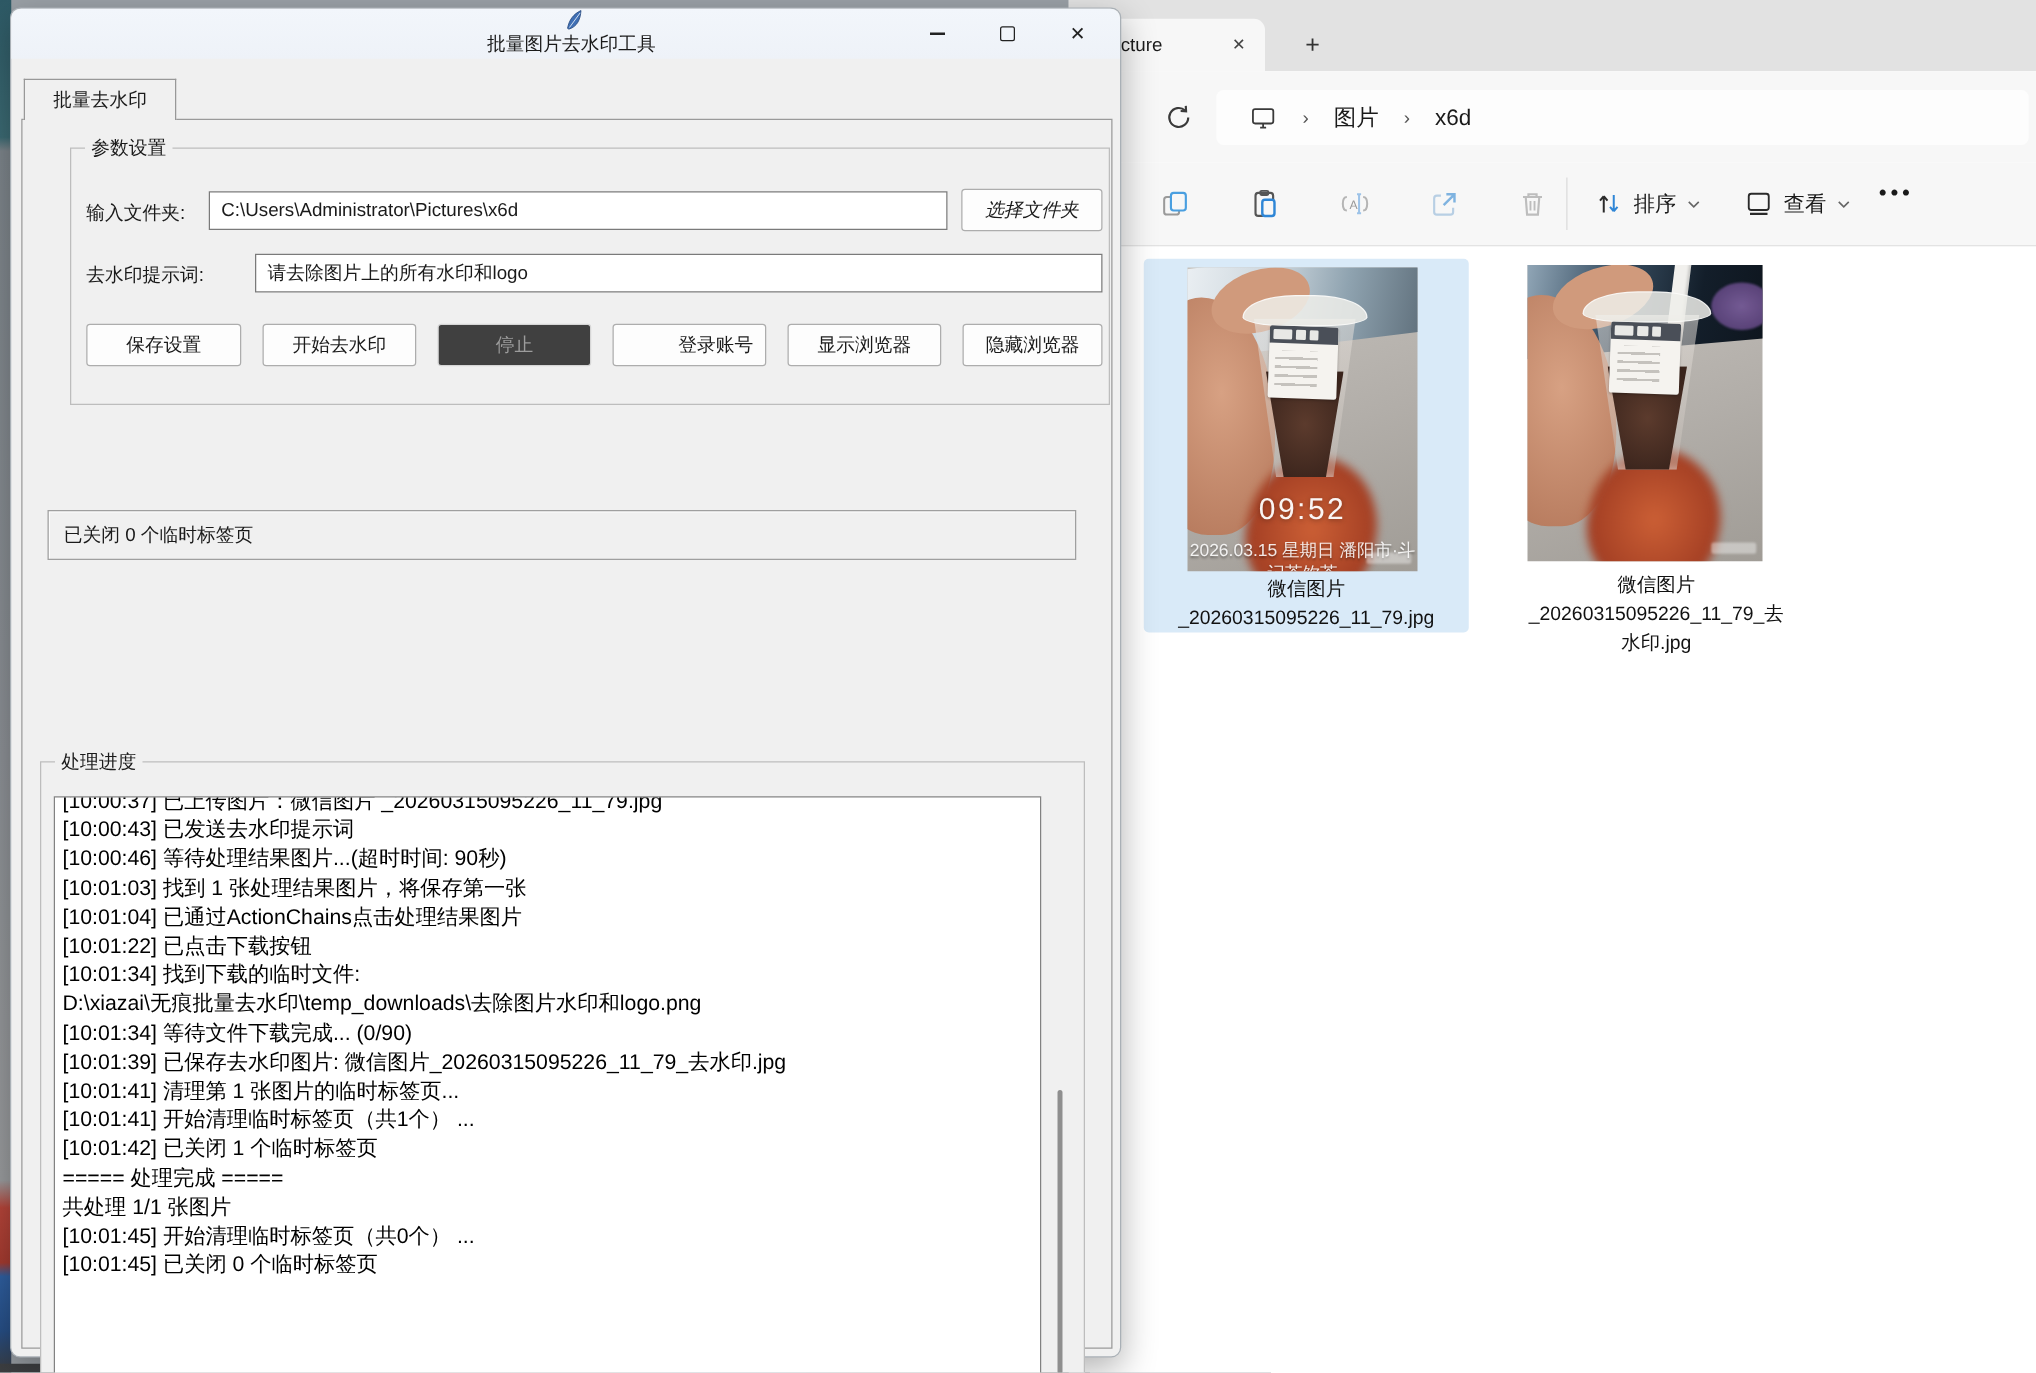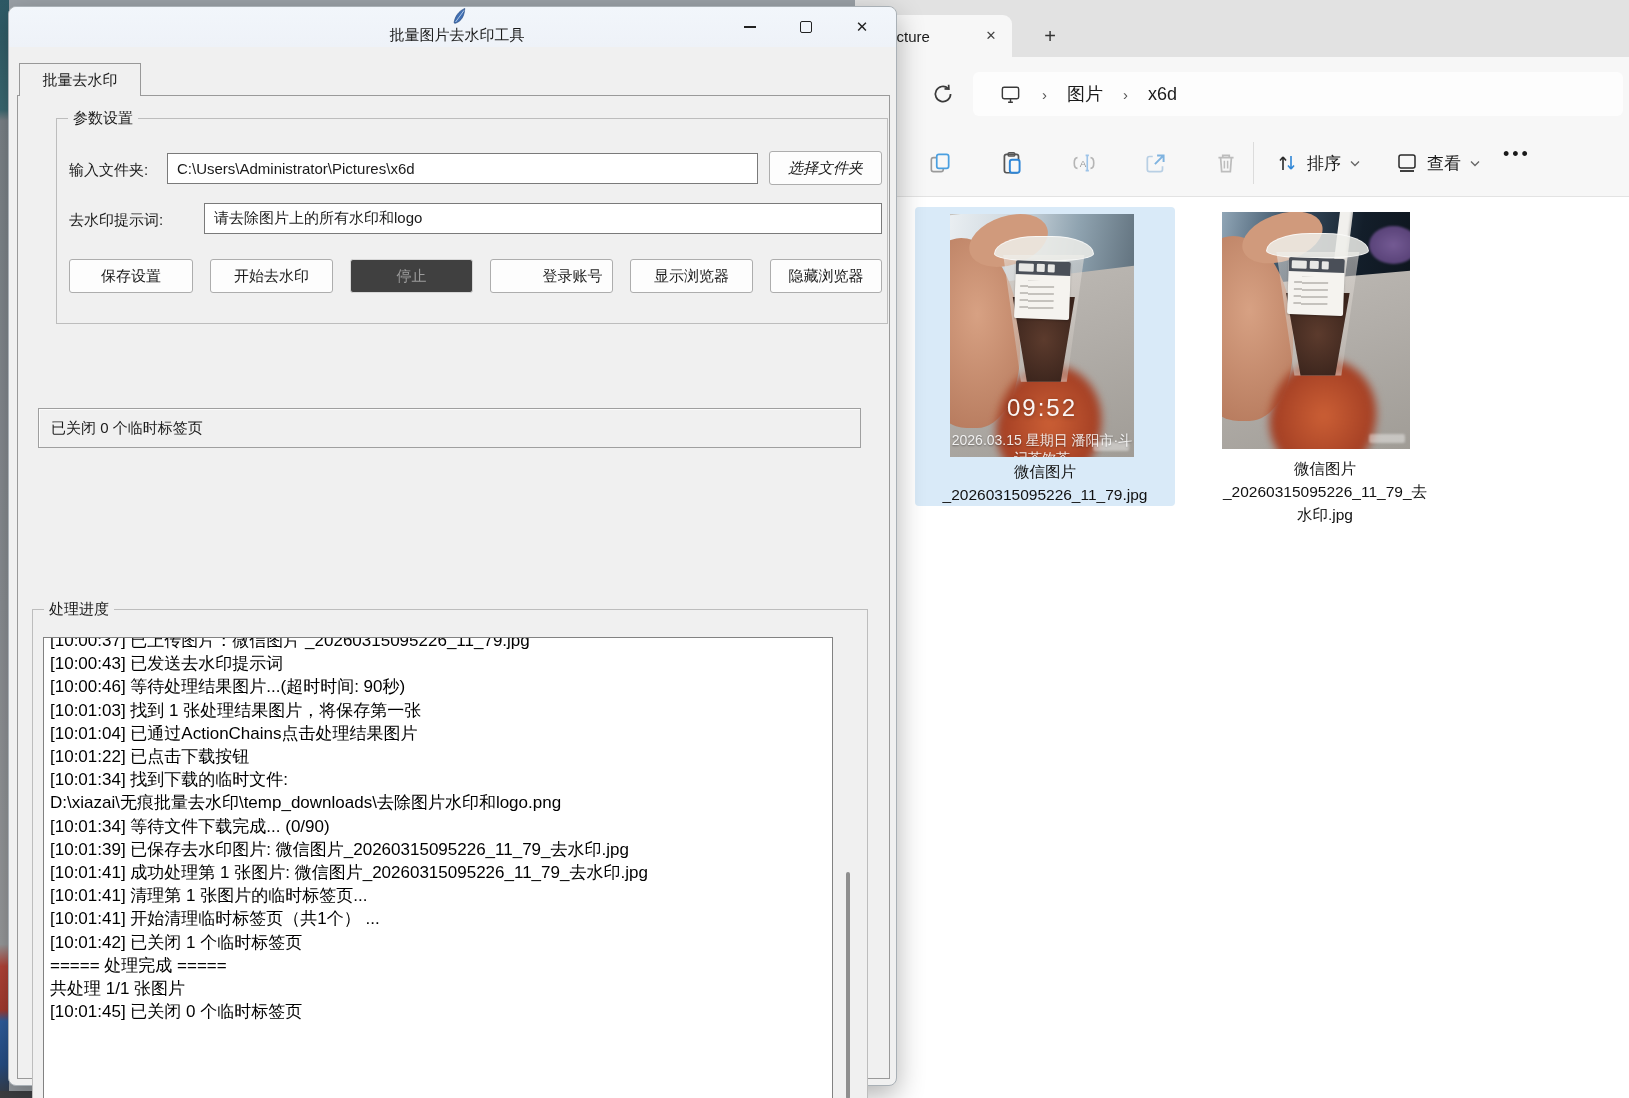--- a/index.html
+++ b/index.html
@@ -354,26 +354,26 @@
             <div class="log-line">[10:00:37] 已上传图片：微信图片 _20260315095226_11_79.jpg</div>
             <div class="log-line">[10:00:43] 已发送去水印提示词</div>
             <div class="log-line">[10:00:46] 等待处理结果图片...(超时时间: 90秒)</div>
             <div class="log-line">[10:01:03] 找到 1 张处理结果图片，将保存第一张</div>
             <div class="log-line">[10:01:04] 已通过ActionChains点击处理结果图片</div>
             <div class="log-line">[10:01:22] 已点击下载按钮</div>
             <div class="log-line">[10:01:34] 找到下载的临时文件:</div>
             <div class="log-line">D:\xiazai\无痕批量去水印\temp_downloads\去除图片水印和logo.png</div>
             <div class="log-line">[10:01:34] 等待文件下载完成... (0/90)</div>
             <div class="log-line">[10:01:39] 已保存去水印图片: 微信图片_20260315095226_11_79_去水印.jpg</div>
-            <div class="log-line">[10:01:41] 成功处理第 1 张图片: 微信图片_20260315095226_11_79_去水印.jpg</div>
             <div class="log-line">[10:01:41] 清理第 1 张图片的临时标签页...</div>
             <div class="log-line">[10:01:41] 开始清理临时标签页（共1个） ...</div>
             <div class="log-line">[10:01:42] 已关闭 1 个临时标签页</div>
             <div class="log-line">===== 处理完成 =====</div>
             <div class="log-line">共处理 1/1 张图片</div>
+            <div class="log-line">[10:01:45] 开始清理临时标签页（共0个） ...</div>
             <div class="log-line">[10:01:45] 已关闭 0 个临时标签页</div>
           </div>
       </div>
       <div class="log-scroll-thumb"></div>
     </div>
 
   </div>
 </div>
 
 </body></html>

